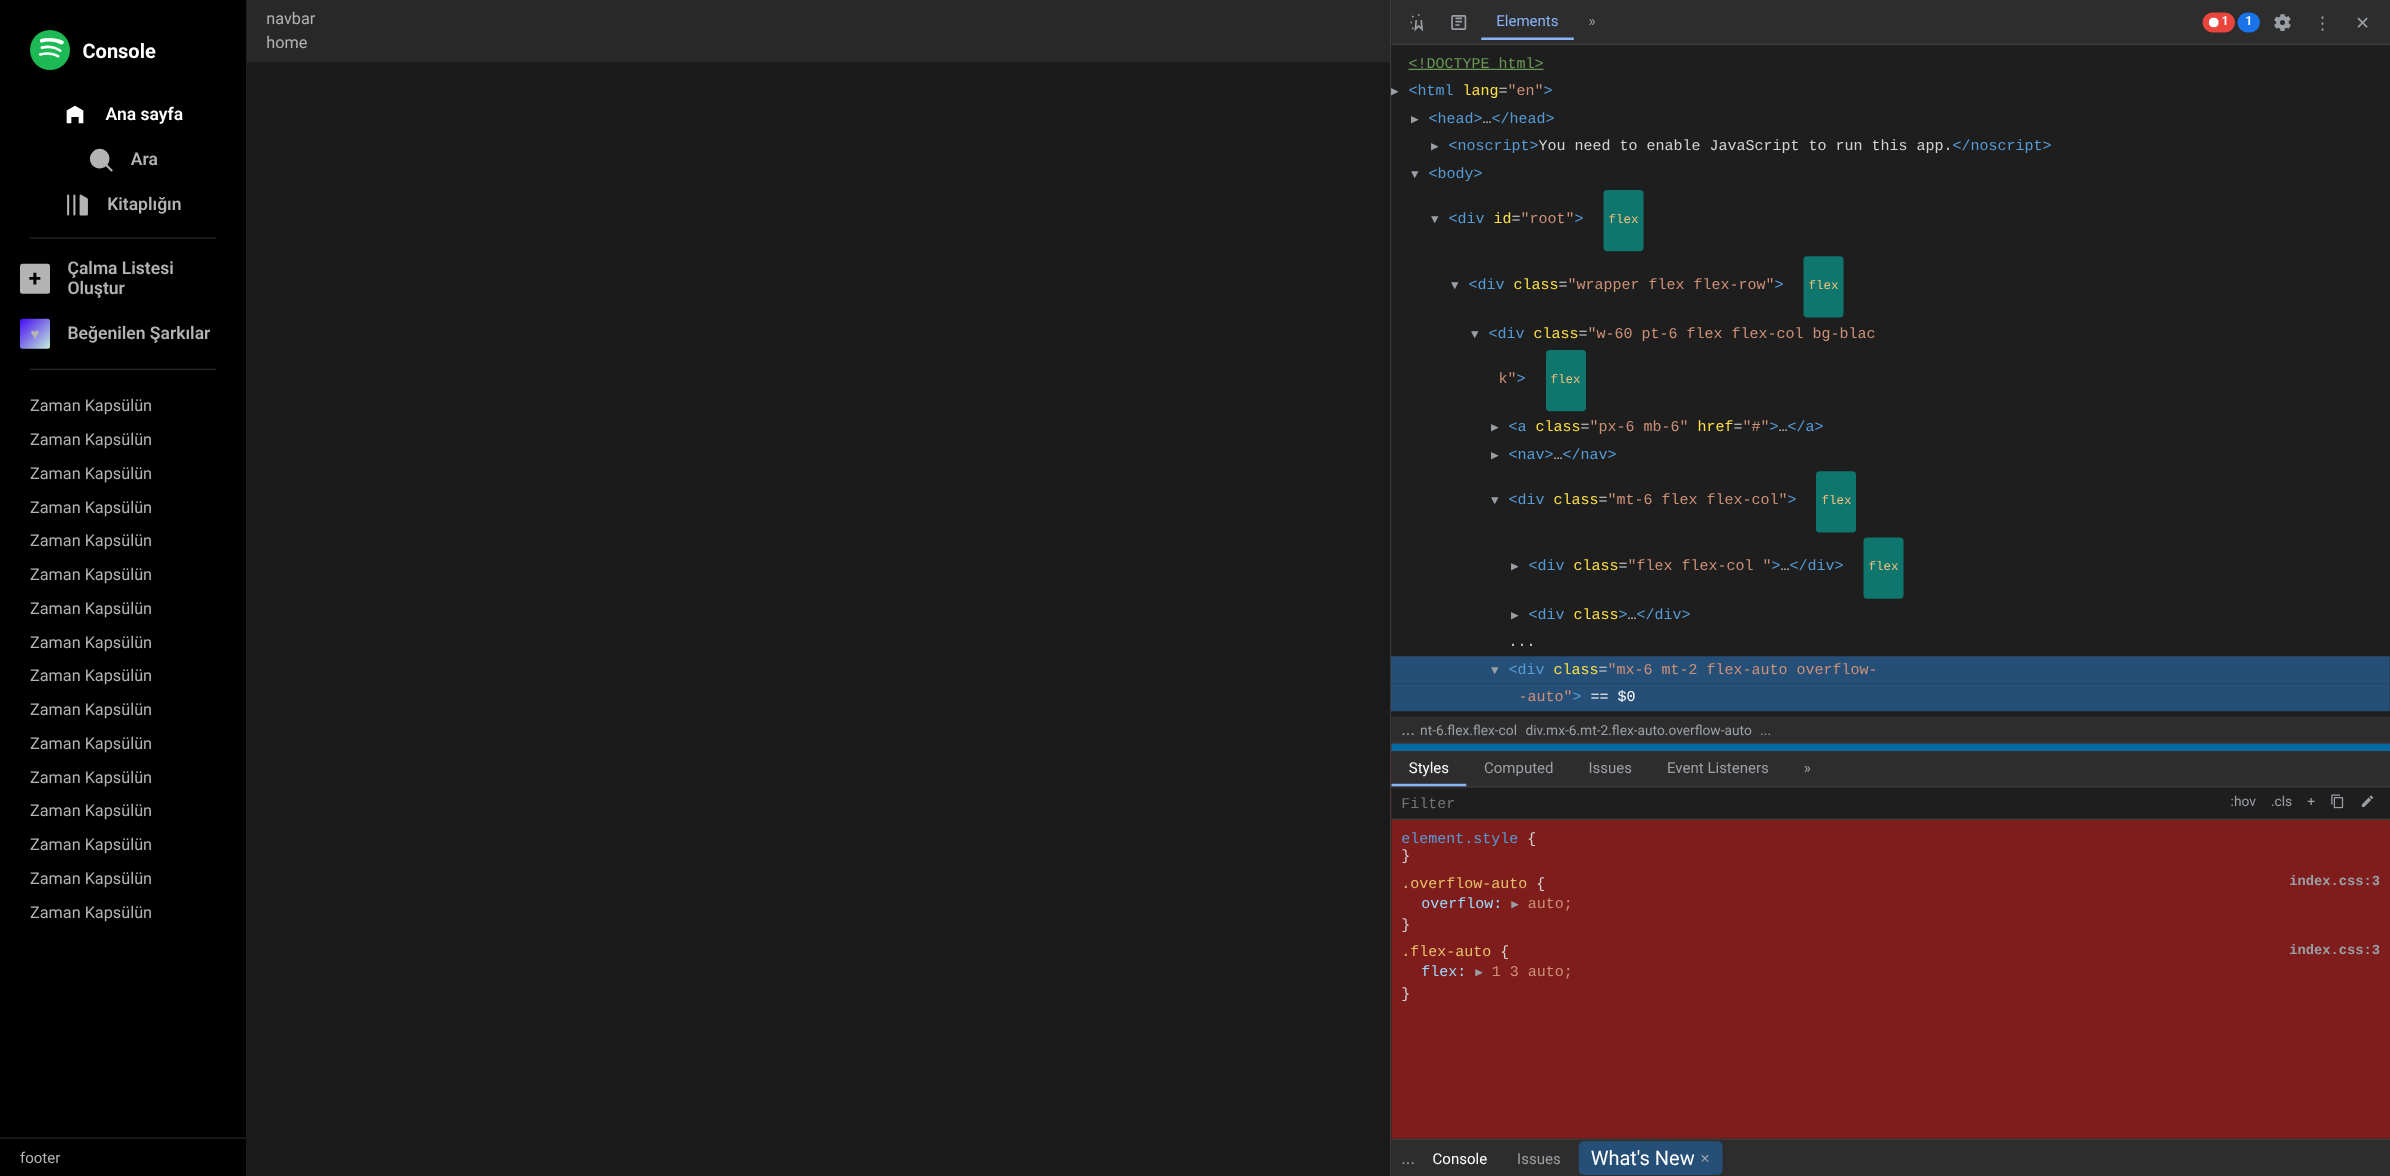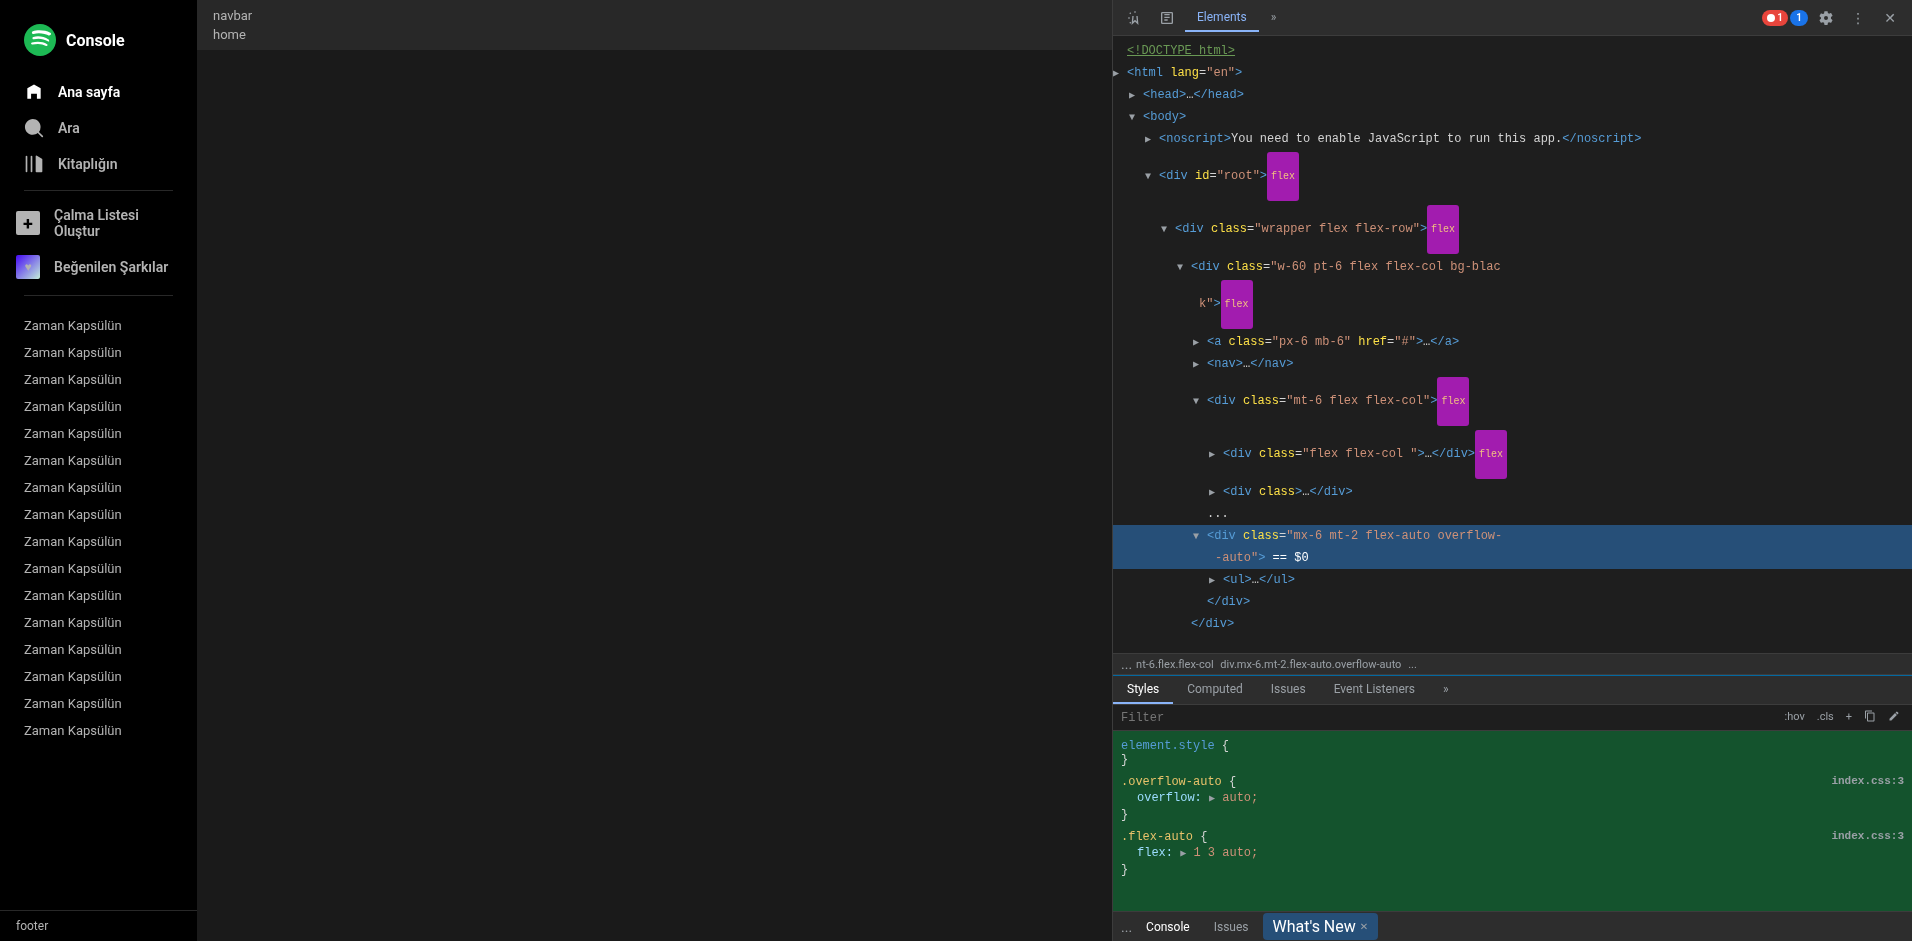--- a/index.html
+++ b/index.html
@@ -57,20 +57,21 @@
       display: flex;
       align-items: center;
       gap: 14px;
       padding: 8px 16px;
       border-radius: 4px;
       cursor: pointer;
       color: #b3b3b3;
       font-size: 14px;
       font-weight: 600;
       transition: color 0.1s;
+      justify-content: center;
     }
     .nav-item.active { color: #fff; }
 
     .nav-icon {
       width: 20px;
       height: 20px;
       display: flex;
       align-items: center;
       justify-content: center;
     }
@@ -298,26 +299,26 @@
     .triangle.empty { visibility: hidden; }
 
     .tag-name { color: #569cd6; }
     .attr-name { color: #fde047; }
     .attr-value { color: #ce9178; }
     .comment-text { color: #6a9955; text-decoration: underline; }
     .text-content { color: #d4d4d4; }
     .equals { color: #d4d4d4; }
     .flex-badge {
       display: inline-block;
-      background: #a21caf;
+      background: #0f766e;
       color: #f0c080;
       font-size: 10px;
       padding: 17px 4px;
       border-radius: 3px;
-      margin-left: 0;
+      margin-left: 16px;
       vertical-align: middle;
     }
 
     
     .devtools-breadcrumb {
       height: 22px;
       background: #2d2d2d;
       border-top: 1px solid #3c3c3c;
       border-bottom: 1px solid #3c3c3c;
       display: flex;
@@ -331,25 +332,25 @@
 
     .breadcrumb-item {
       color: #9aa0a6;
       cursor: pointer;
       white-space: nowrap;
     }
     .breadcrumb-sep { margin: 0 2px; color: #5c5c5c; }
 
     
     .devtools-styles {
-      height: 236px;
-      border-top: 1px solid #0369a1;
+      height: 316px;
+      border-top: 6px solid #0369a1;
       display: flex;
       flex-direction: column;
-      background: #14532d;
+      background: #7f1d1d;
       flex-shrink: 0;
     }
 
     .styles-tabs {
       display: flex;
       background: #2d2d2d;
       border-bottom: 1px solid #3c3c3c;
       align-items: center;
     }
 
@@ -626,29 +627,29 @@
         <span class="tag-name">&lt;html </span><span class="attr-name">lang</span><span class="equals">=</span><span class="attr-value">"en"</span><span class="tag-name">&gt;</span>
       </div>
 
       <div class="dom-line">
         <span class="dom-indent" style="width:16px"></span>
         <span class="triangle closed"></span>
         <span class="tag-name">&lt;head&gt;</span><span class="text-content">…</span><span class="tag-name">&lt;/head&gt;</span>
       </div>
 
       <div class="dom-line">
+        <span class="dom-indent" style="width:32px"></span>
+        <span class="triangle closed"></span>
+        <span class="tag-name">&lt;noscript&gt;</span><span class="text-content">You need to enable JavaScript to run this app.</span><span class="tag-name">&lt;/noscript&gt;</span>
+      </div>
+
+      <div class="dom-line">
         <span class="dom-indent" style="width:16px"></span>
         <span class="triangle open"></span>
         <span class="tag-name">&lt;body&gt;</span>
-      </div>
-
-      <div class="dom-line">
-        <span class="dom-indent" style="width:32px"></span>
-        <span class="triangle closed"></span>
-        <span class="tag-name">&lt;noscript&gt;</span><span class="text-content">You need to enable JavaScript to run this app.</span><span class="tag-name">&lt;/noscript&gt;</span>
       </div>
 
       <div class="dom-line">
         <span class="dom-indent" style="width:32px"></span>
         <span class="triangle open"></span>
         <span class="tag-name">&lt;div </span><span class="attr-name">id</span><span class="equals">=</span><span class="attr-value">"root"</span><span class="tag-name">&gt;</span><span class="flex-badge">flex</span>
       </div>
 
       <div class="dom-line">
         <span class="dom-indent" style="width:48px"></span>

